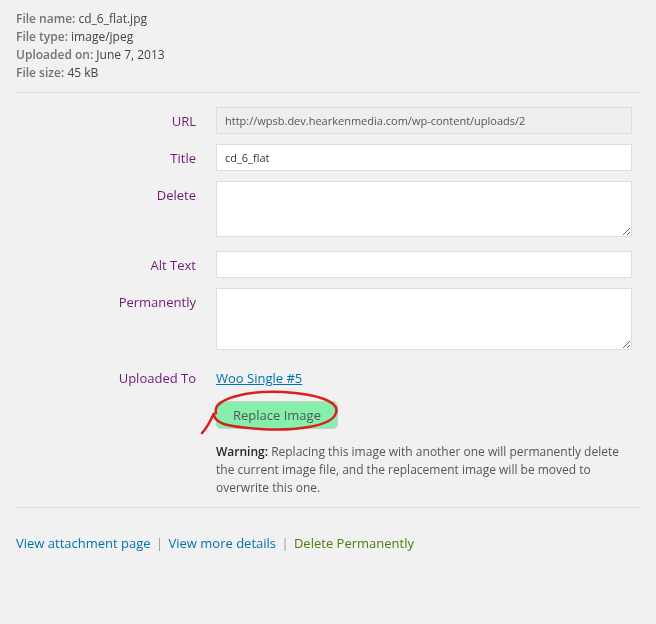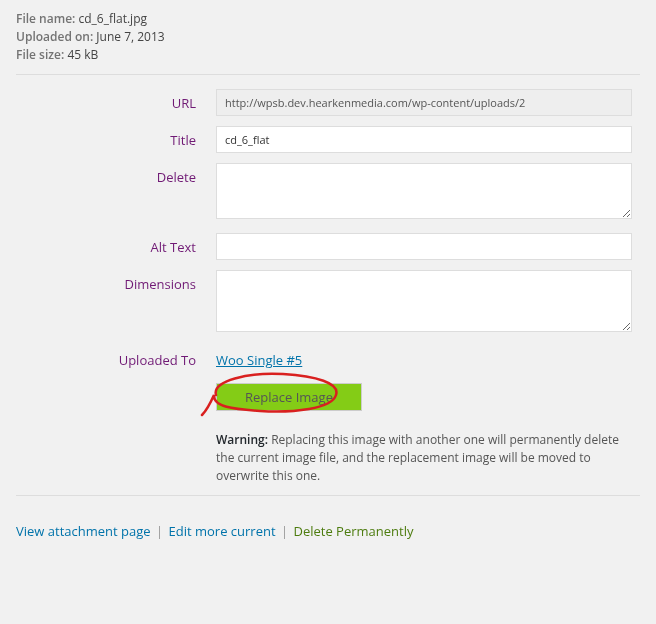--- a/index.html
+++ b/index.html
@@ -84,38 +84,38 @@
       font-size: 13px;
       color: #444;
     }
     .link {
       color: #0073aa;
       text-decoration: underline;
       cursor: pointer;
     }
     .btn {
       display: inline-block;
-      padding: 4px 28px;
+      padding: 4px 16px;
       font-size: 13px;
       border: 1px solid #ccc;
-      background: #84cc16;
+      background: #86efac;
       color: #555;
       cursor: pointer;
       font-family: inherit;
-      border-radius: 0;
+      border-radius: 5px;
     }
     .form-row.button-row .form-field {
       padding-top: 4px;
       position: relative;
     }
     .warning-text {
       font-size: 12px;
       color: #555;
       line-height: 1.5;
-      margin-top: 10px;
+      margin-top: 4px;
     }
     .warning-label {
       font-weight: 600;
       color: #23282d;
     }
     .footer-links {
       margin-top: 26px;
       font-size: 13px;
       color: #ddd;
     }
@@ -144,20 +144,24 @@
 <body>
 
 <div class="panel">
 
   <div class="meta-block">
     <div class="meta-row">
       <span class="meta-label">File name:</span>
       <span>cd_6_flat.jpg</span>
     </div>
     <div class="meta-row">
+      <span class="meta-label">File type:</span>
+      <span>image/jpeg</span>
+    </div>
+    <div class="meta-row">
       <span class="meta-label">Uploaded on:</span>
       <span>June 7, 2013</span>
     </div>
     <div class="meta-row">
       <span class="meta-label">File size:</span>
       <span>45 kB</span>
     </div>
   </div>
 
   <hr class="divider">
@@ -186,21 +190,21 @@
     </div>
 
     <div class="form-row">
       <div class="form-label">Alt Text</div>
       <div class="form-field">
         <input type="text" class="text-input" value="" style="">
       </div>
     </div>
 
     <div class="form-row">
-      <div class="form-label">Dimensions</div>
+      <div class="form-label">Permanently</div>
       <div class="form-field">
         <textarea class="textarea-input tall" style=""></textarea>
       </div>
     </div>
 
 
     <div class="form-row">
       <div class="form-label">Uploaded To</div>
       <div class="form-field">
         <div class="static-value">
@@ -228,18 +232,18 @@
       </div>
     </div>
 
   </div>
 
   <hr class="divider">
 
   <div class="footer-links">
     <a class="link">View attachment page</a>
     <span class="sep">|</span>
-    <a class="link">Edit more current</a>
+    <a class="link">View more details</a>
     <span class="sep">|</span>
     <a class="delete-link">Delete Permanently</a>
   </div>
 
 </div>
 
 </body></html>

